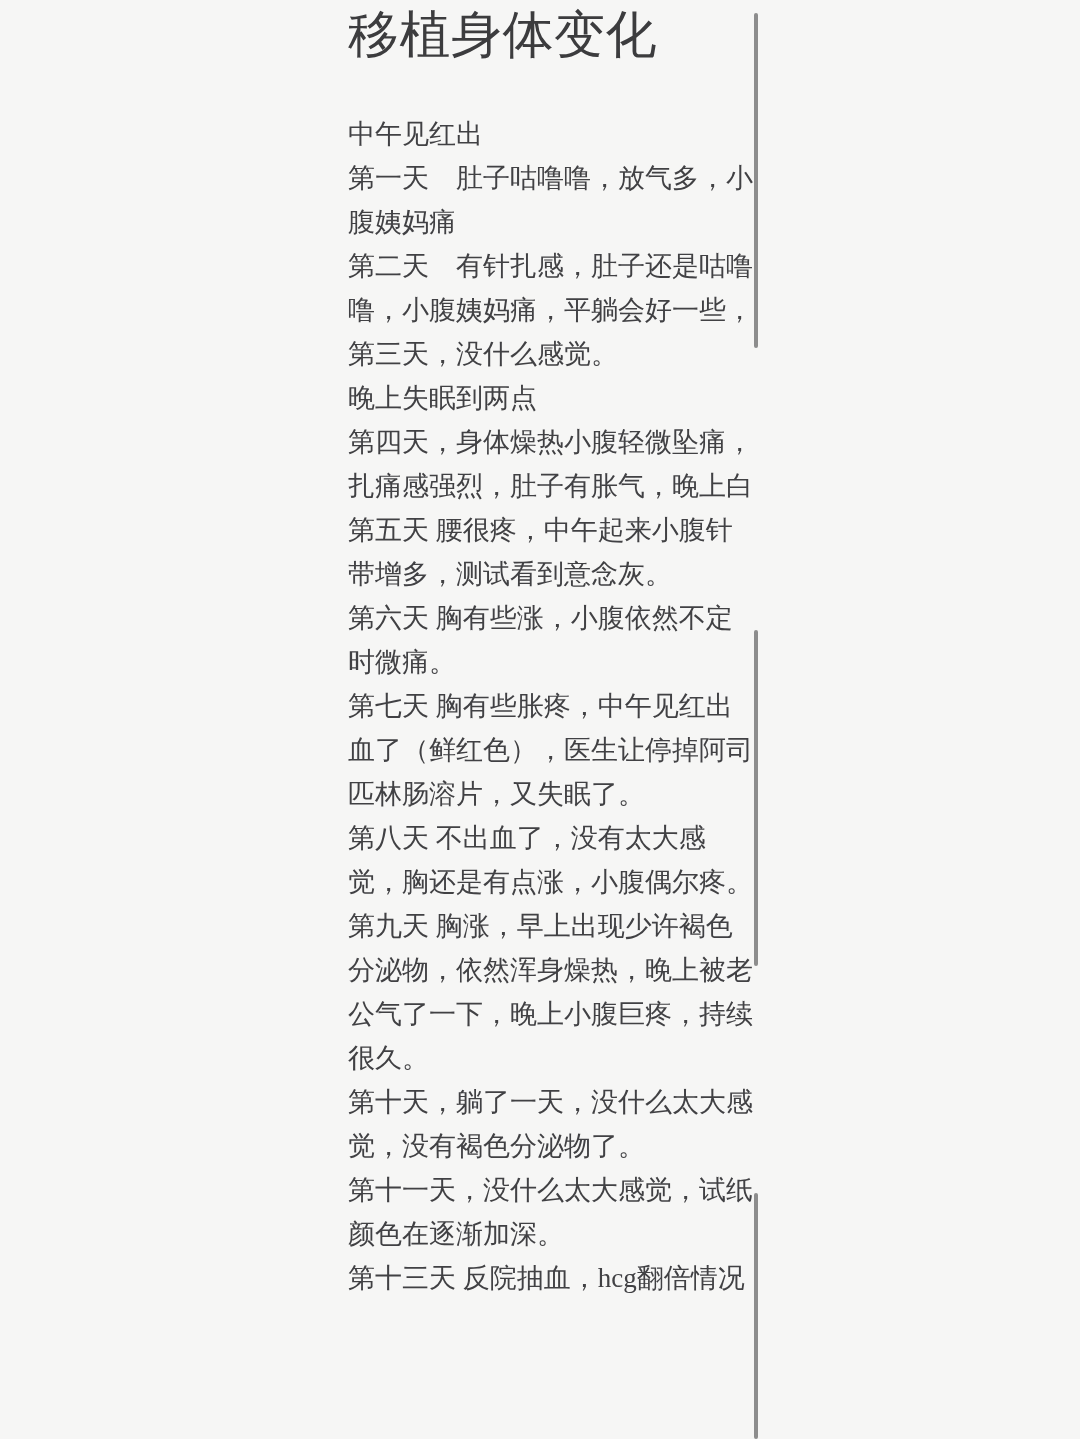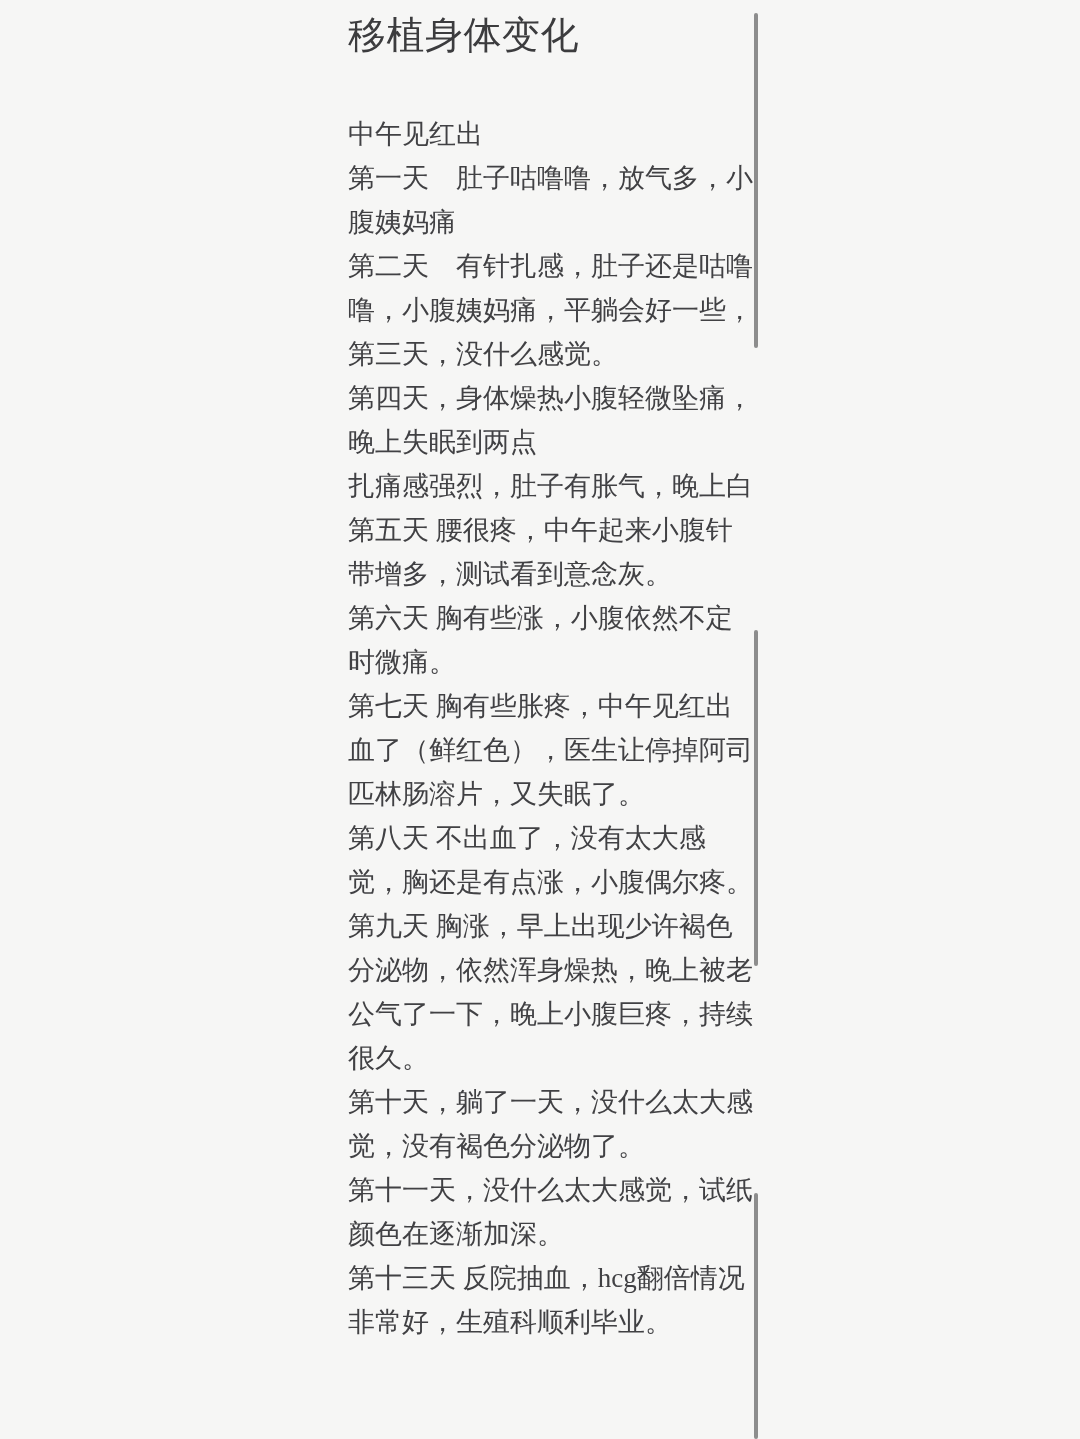--- a/index.html
+++ b/index.html
@@ -9,21 +9,21 @@
     width: 1080px;
     height: 1439px;
     background: #f6f6f5;
     overflow: hidden;
     font-family: "Liberation Serif", serif;
   }
   .page-title {
     position: absolute;
     left: 348px;
     top: 12px;
-    font-size: 38px;
+    font-size: 51px;
     line-height: 46px;
     font-weight: 400;
     color: #3c3c3e;
     letter-spacing: 0.5px;
     white-space: pre;
   }
   .note-body {
     position: absolute;
     left: 348px;
     top: 112px;
@@ -49,39 +49,38 @@
 <div class="canvas">
   <h1 class="page-title">移植身体变化</h1>
 
   <div class="note-body">
       <div class="line">中午见红出</div>
       <div class="line">第一天　肚子咕噜噜，放气多，小</div>
       <div class="line">腹姨妈痛</div>
       <div class="line">第二天　有针扎感，肚子还是咕噜</div>
       <div class="line">噜，小腹姨妈痛，平躺会好一些，</div>
       <div class="line">第三天，没什么感觉。</div>
+      <div class="line">晚上失眠到两点</div>
       <div class="line">第四天，身体燥热小腹轻微坠痛，</div>
-      <div class="line">晚上失眠到两点</div>
       <div class="line">扎痛感强烈，肚子有胀气，晚上白</div>
       <div class="line">第五天 腰很疼，中午起来小腹针</div>
       <div class="line">带增多，测试看到意念灰。</div>
       <div class="line">第六天 胸有些涨，小腹依然不定</div>
       <div class="line">时微痛。</div>
       <div class="line">第七天 胸有些胀疼，中午见红出</div>
       <div class="line">血了（鲜红色），医生让停掉阿司</div>
       <div class="line">匹林肠溶片，又失眠了。</div>
       <div class="line">第八天 不出血了，没有太大感</div>
       <div class="line">觉，胸还是有点涨，小腹偶尔疼。</div>
       <div class="line">第九天 胸涨，早上出现少许褐色</div>
       <div class="line">分泌物，依然浑身燥热，晚上被老</div>
       <div class="line">公气了一下，晚上小腹巨疼，持续</div>
       <div class="line">很久。</div>
       <div class="line">第十天，躺了一天，没什么太大感</div>
       <div class="line">觉，没有褐色分泌物了。</div>
       <div class="line">第十一天，没什么太大感觉，试纸</div>
       <div class="line">颜色在逐渐加深。</div>
       <div class="line">第十三天 反院抽血，hcg翻倍情况</div>
-      <div class="line">非常好，生殖科顺利毕业。</div>
     </div>
 <div class="scroll-seg" style="top: 13px; height: 335px; background: rgb(141, 141, 141);"></div>
     <div class="scroll-seg" style="top: 630px; height: 336px; background: rgb(141, 141, 141);"></div>
     <div class="scroll-seg" style="top: 1193px; height: 246px; background: rgb(141, 141, 141);"></div>
   </div>
 
 </body></html>

